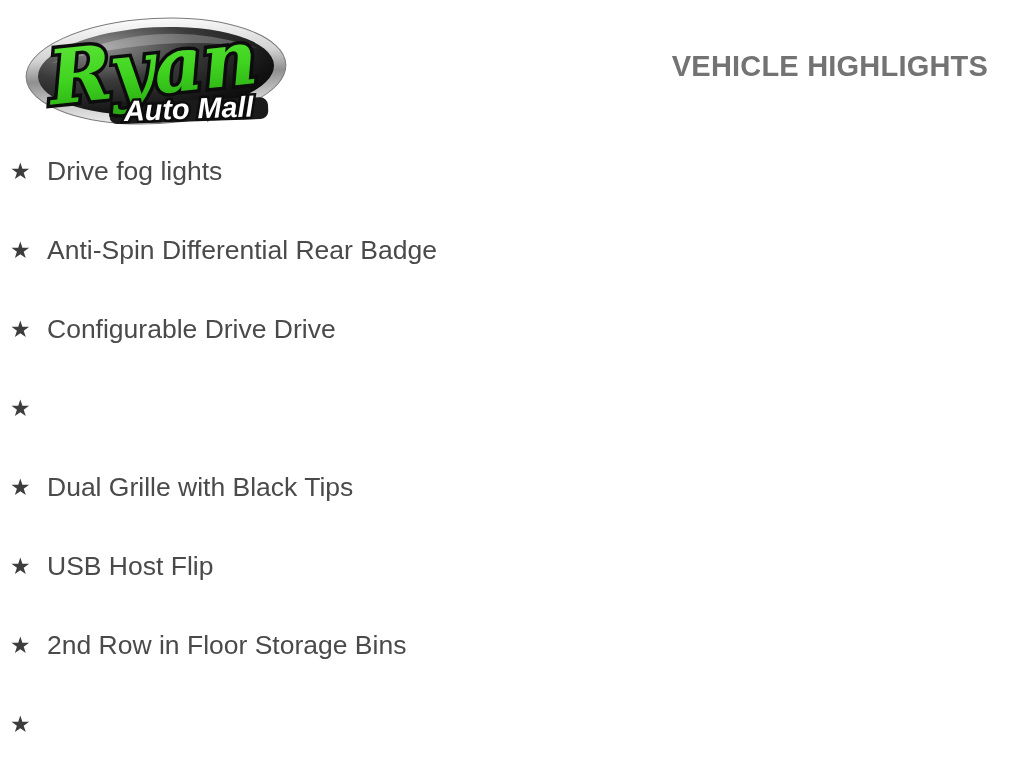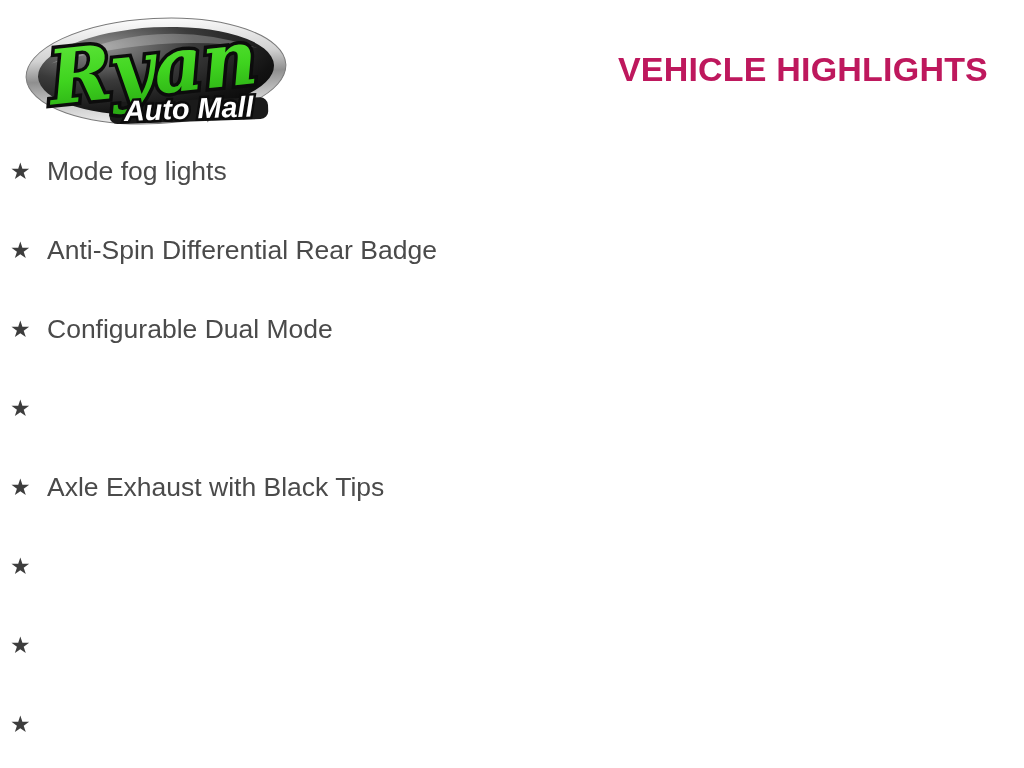--- a/index.html
+++ b/index.html
@@ -15,23 +15,23 @@
   .logo {
     position: absolute;
     left: 22px; top: 8px;
     width: 268px; height: 122px;
   }
 
   
   .page-title {
     position: absolute;
     top: 50px; right: 36px;
-    font-size: 34px;
+    font-size: 29px;
     font-weight: bold;
-    color: #be185d;
+    color: #737373;
     letter-spacing: 0.2px;
     white-space: nowrap;
     text-align: right;
   }
 
   
   .highlights {
     position: absolute;
     left: 10px; top: 158px;
     list-style: none;
@@ -93,41 +93,43 @@
     <rect x="88" y="92" width="160" height="22" rx="8" transform="rotate(-2 168 103)" fill="#1a1a1a"></rect>
     <text x="132" y="86" text-anchor="middle" font-family="DejaVu Serif, serif" font-style="italic" font-weight="bold" font-size="76" fill="url(#greenGrad)" stroke="#0c0c0c" stroke-width="7" paint-order="stroke" transform="rotate(-6 132 60)">Ryan</text>
     <text x="168" y="111" text-anchor="middle" font-family="Liberation Sans, sans-serif" font-style="italic" font-weight="bold" font-size="29" fill="#ffffff" stroke="#0c0c0c" stroke-width="5" paint-order="stroke" transform="rotate(-2 168 103)">Auto Mall</text>
   </svg>
 
   <h1 class="page-title">VEHICLE HIGHLIGHTS</h1>
 
   <ul class="highlights">
     <li class="highlight-item">
       <span class="star">★</span>
-      <span class="label">Mode fog lights</span>
+      <span class="label">Drive fog lights</span>
     </li>
     <li class="highlight-item">
       <span class="star">★</span>
       <span class="label">Anti-Spin Differential Rear Badge</span>
     </li>
     <li class="highlight-item">
       <span class="star">★</span>
-      <span class="label">Configurable Dual Mode</span>
+      <span class="label">Configurable Drive Drive</span>
     </li>
     <li class="highlight-item">
       <span class="star">★</span>
     </li>
     <li class="highlight-item">
       <span class="star">★</span>
-      <span class="label">Axle Exhaust with Black Tips</span>
+      <span class="label">Dual Grille with Black Tips</span>
     </li>
     <li class="highlight-item">
       <span class="star">★</span>
+      <span class="label">USB Host Flip</span>
     </li>
     <li class="highlight-item">
       <span class="star">★</span>
+      <span class="label">2nd Row in Floor Storage Bins</span>
     </li>
     <li class="highlight-item">
       <span class="star">★</span>
     </li>
   </ul>
 
 </div>
 
 </body></html>

